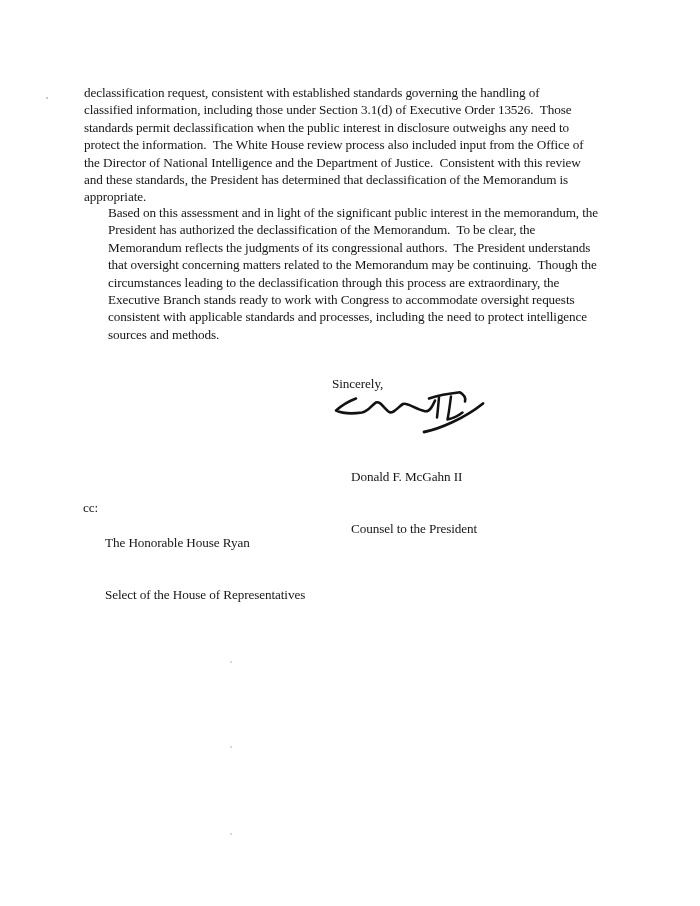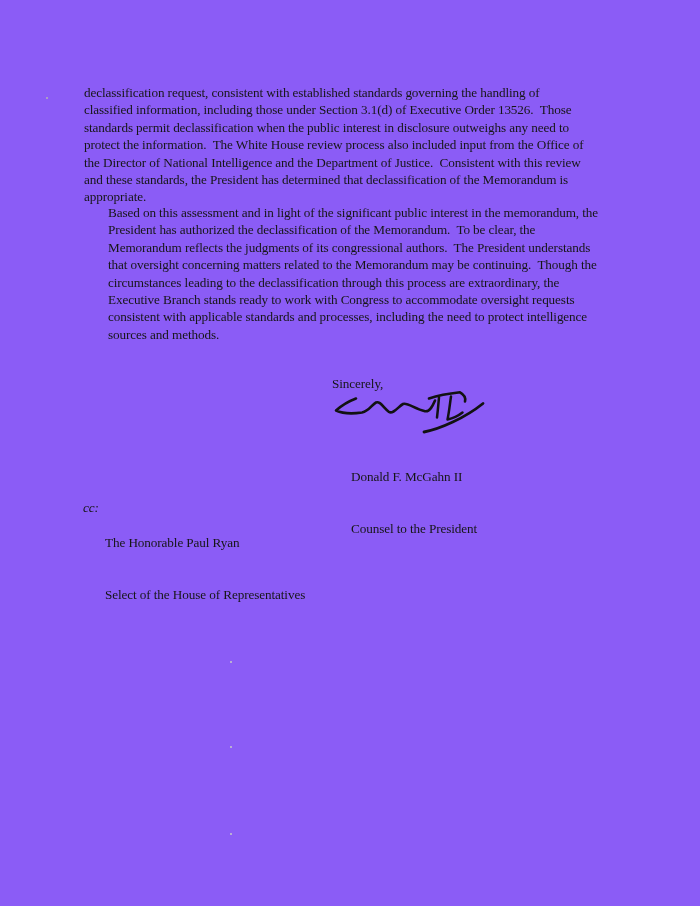--- a/index.html
+++ b/index.html
@@ -4,21 +4,21 @@
 <style>
   html, body {
     margin: 0;
     padding: 0;
     background: #e8e8e8;
   }
   .page {
     position: relative;
     width: 700px;
     height: 906px;
-    background: #8b5cf6;
+    background: #ffffff;
     overflow: hidden;
     font-family: "Liberation Serif", "DejaVu Serif", serif;
     color: #161616;
   }
   .doc-text {
     position: absolute;
     font-size: 13.2px;
     line-height: 17.4px;
     letter-spacing: -0.1px;
     white-space: pre;
@@ -43,21 +43,20 @@
     display: flex;
     align-items: flex-start;
     font-size: 13.2px;
     line-height: 17.4px;
     letter-spacing: -0.1px;
   }
   .cc-label {
     width: 22px;
     flex: 0 0 22px;
     white-space: pre;
-    font-style: italic;
   }
   .cc-recipients { display: block; }
   .cc-recipient { white-space: pre; }
   .cc-recipient + .cc-recipient { margin-top: 17.4px; }
   .speck {
     position: absolute;
     width: 2px;
     height: 2px;
     border-radius: 50%;
     background: #c9c9c9;
@@ -119,21 +118,21 @@
 
   <div class="doc-text signer-block">
     <div>Donald F. McGahn II</div>
     <div>Counsel to the President</div>
   </div>
 
   <div class="cc-block">
     <div class="cc-label">cc:</div>
     <div class="cc-recipients">
       <div class="cc-recipient">
-        <div>The Honorable Paul Ryan</div>
+        <div>The Honorable House Ryan</div>
         <div>Select of the House of Representatives</div>
       </div>
     </div>
   </div>
 
   <div class="speck speck-a"></div>
   <div class="speck speck-b"></div>
   <div class="speck speck-c"></div>
   <div class="speck speck-d"></div>
 

